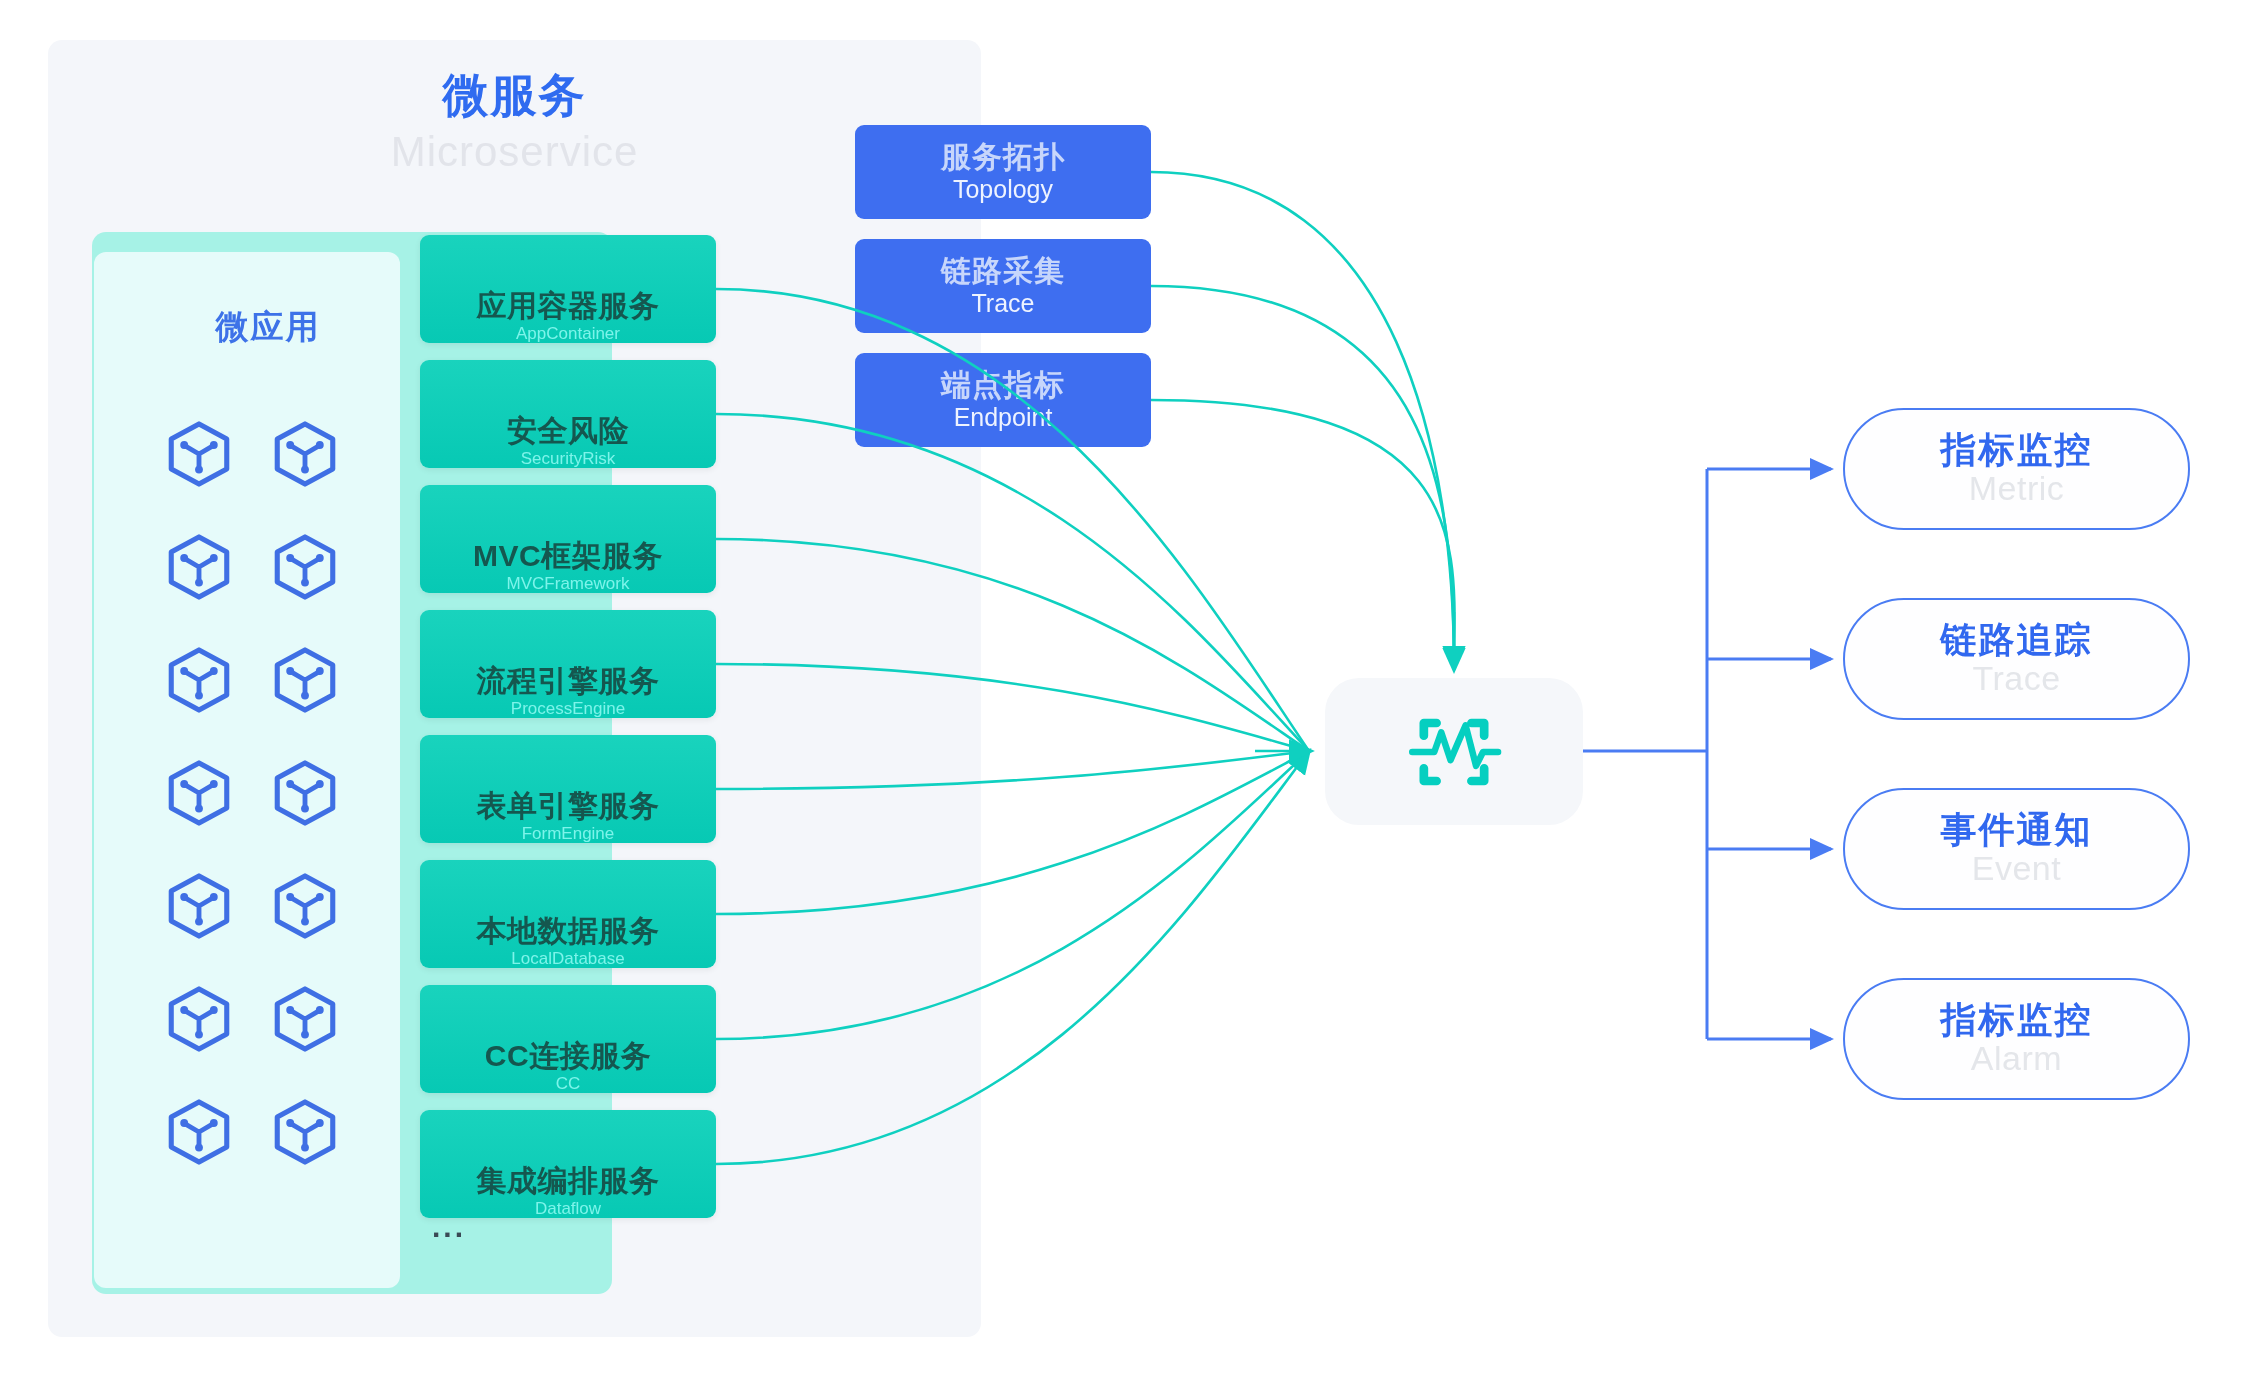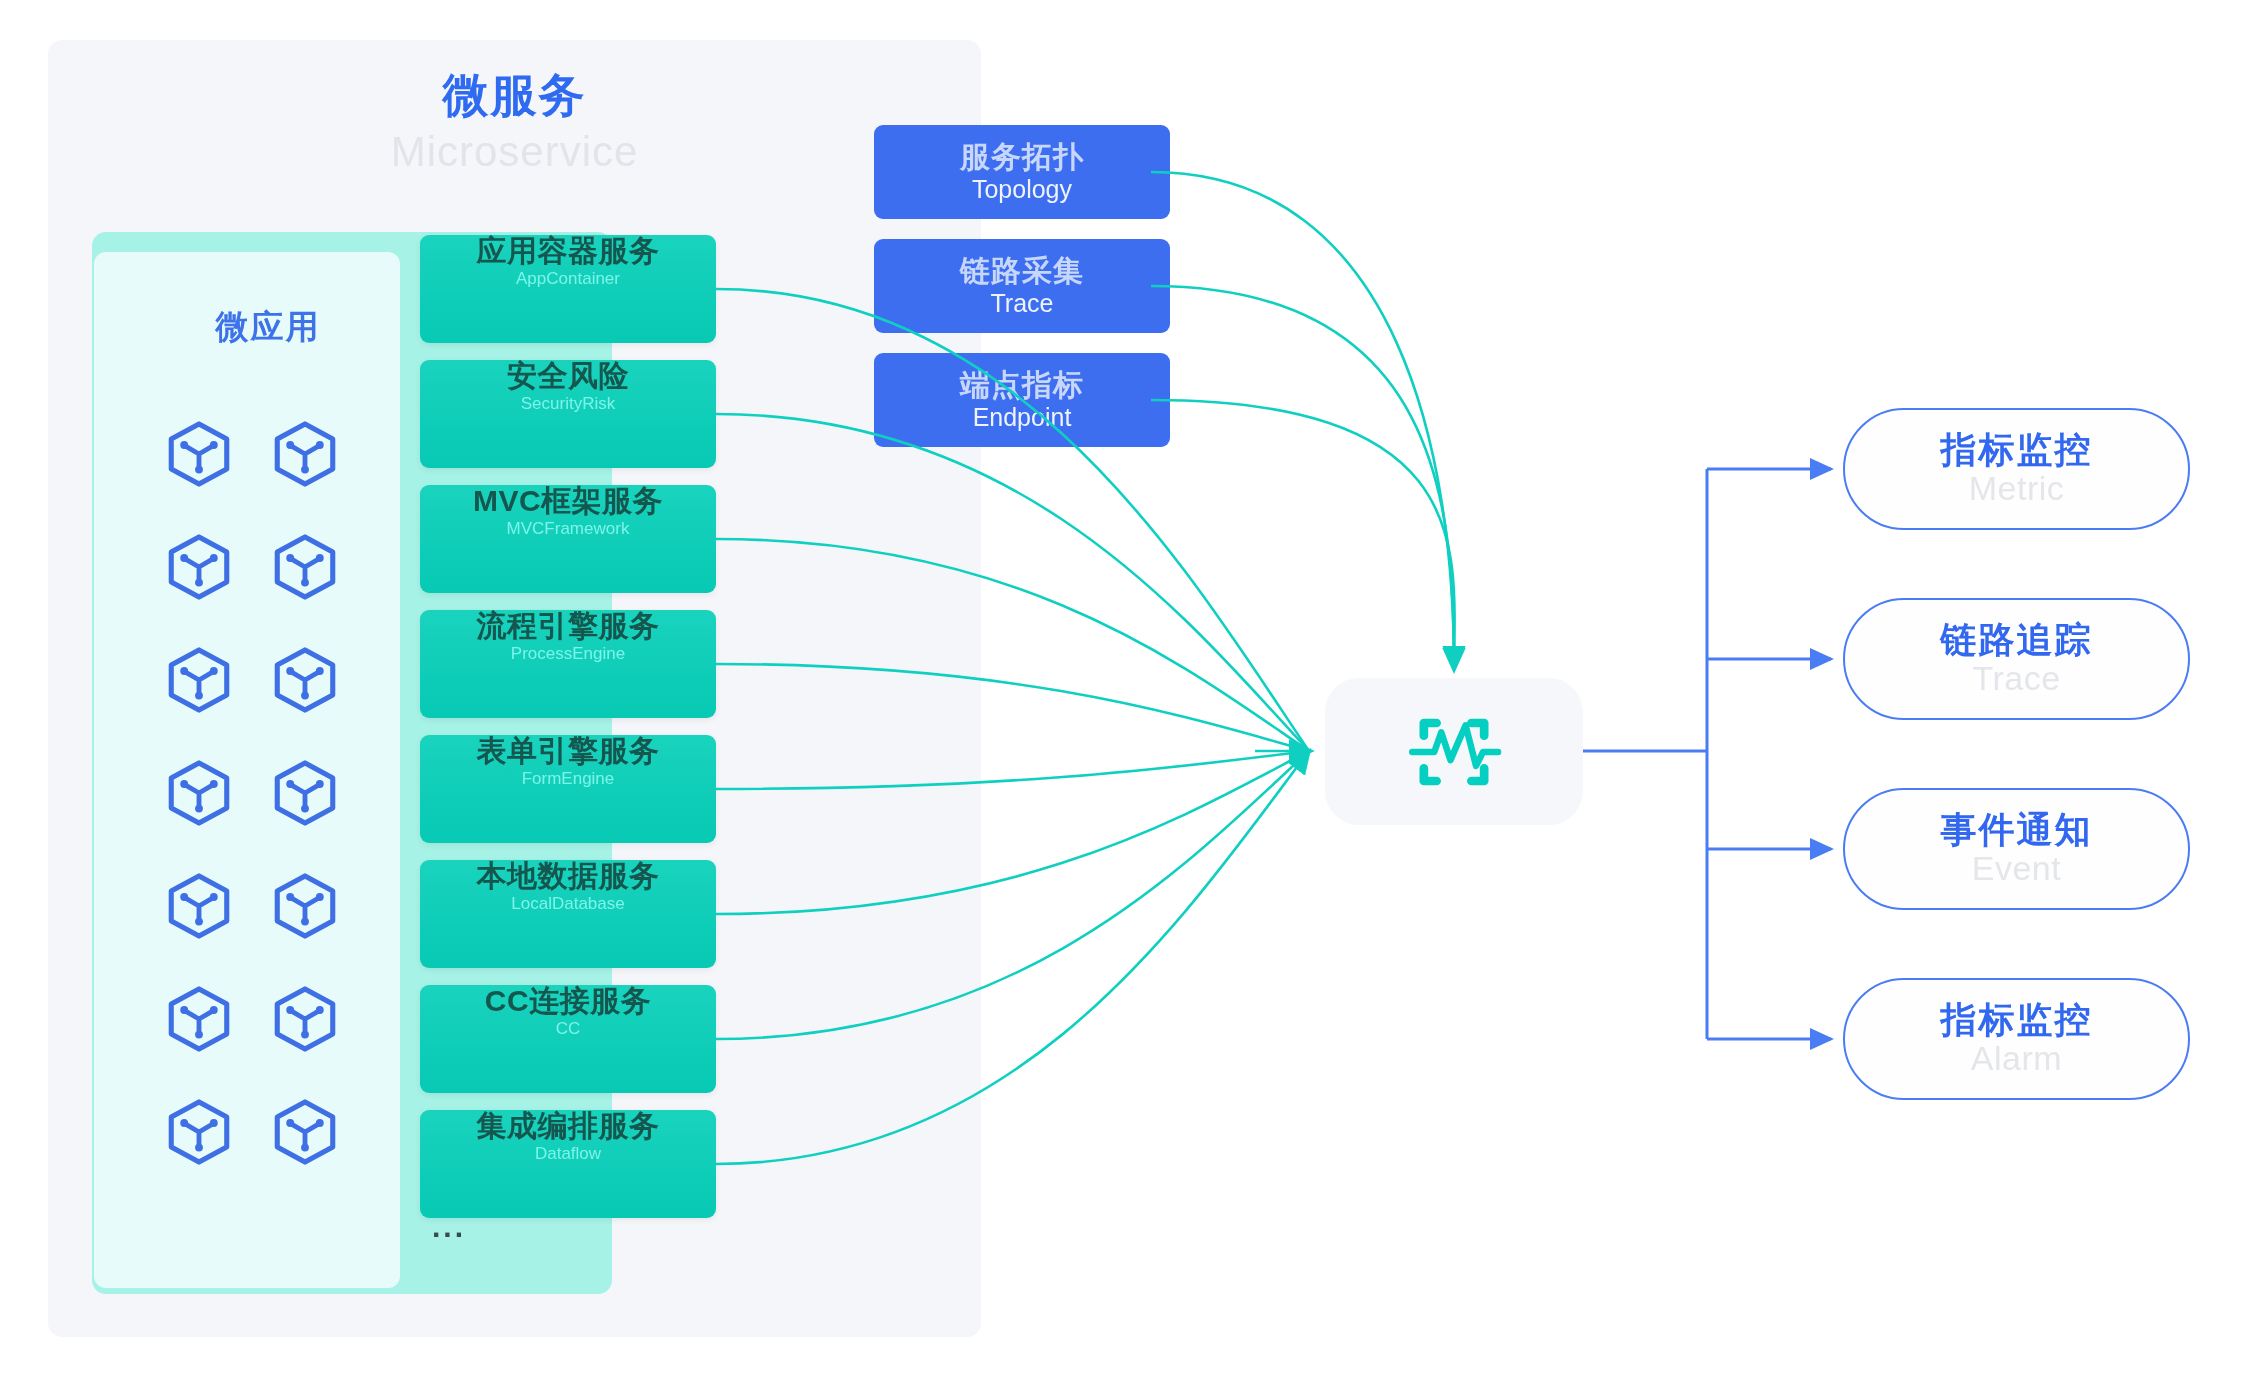--- a/index.html
+++ b/index.html
@@ -57,33 +57,32 @@
     font-size:30px;color:#3a4a55;letter-spacing:3px;line-height:1;
     font-weight:bold;
   }
 
   
   .svc-card{
     position:absolute;left:420px;width:296px;height:108px;
     background:linear-gradient(180deg,#19d3bd 0%,#07c9b4 100%);
     border-radius:9px;
     box-shadow:0 2px 6px rgba(0,0,0,.07);
-    display:flex;flex-direction:column;align-items:center;justify-content:flex-start;
+    display:flex;flex-direction:column;align-items:center;justify-content:flex-end;
     box-sizing:border-box;
   }
   .svc-cn{font-size:30px;font-weight:bold;color:#15574f;line-height:1.08;letter-spacing:.5px;}
   .svc-en{font-size:17px;color:#7df4ea;line-height:1.12;margin-top:2px;}
 
   
   .blue-box{
     position:absolute;left:855px;width:296px;height:94px;
     background:#3e6ef0;border-radius:9px;
     display:flex;flex-direction:column;align-items:center;justify-content:center;
     box-sizing:border-box;
-    margin-left:19px;
   }
   .blue-cn{font-size:30px;font-weight:bold;color:#c7d6fb;line-height:1.08;letter-spacing:1px;}
   .blue-en{font-size:25px;color:#eef3ff;line-height:1.12;margin-top:1px;}
 
   
   #hub{
     position:absolute;left:1325px;top:678px;width:258px;height:147px;
     background:#f5f7fa;border-radius:34px;
     display:flex;align-items:center;justify-content:center;
   }

